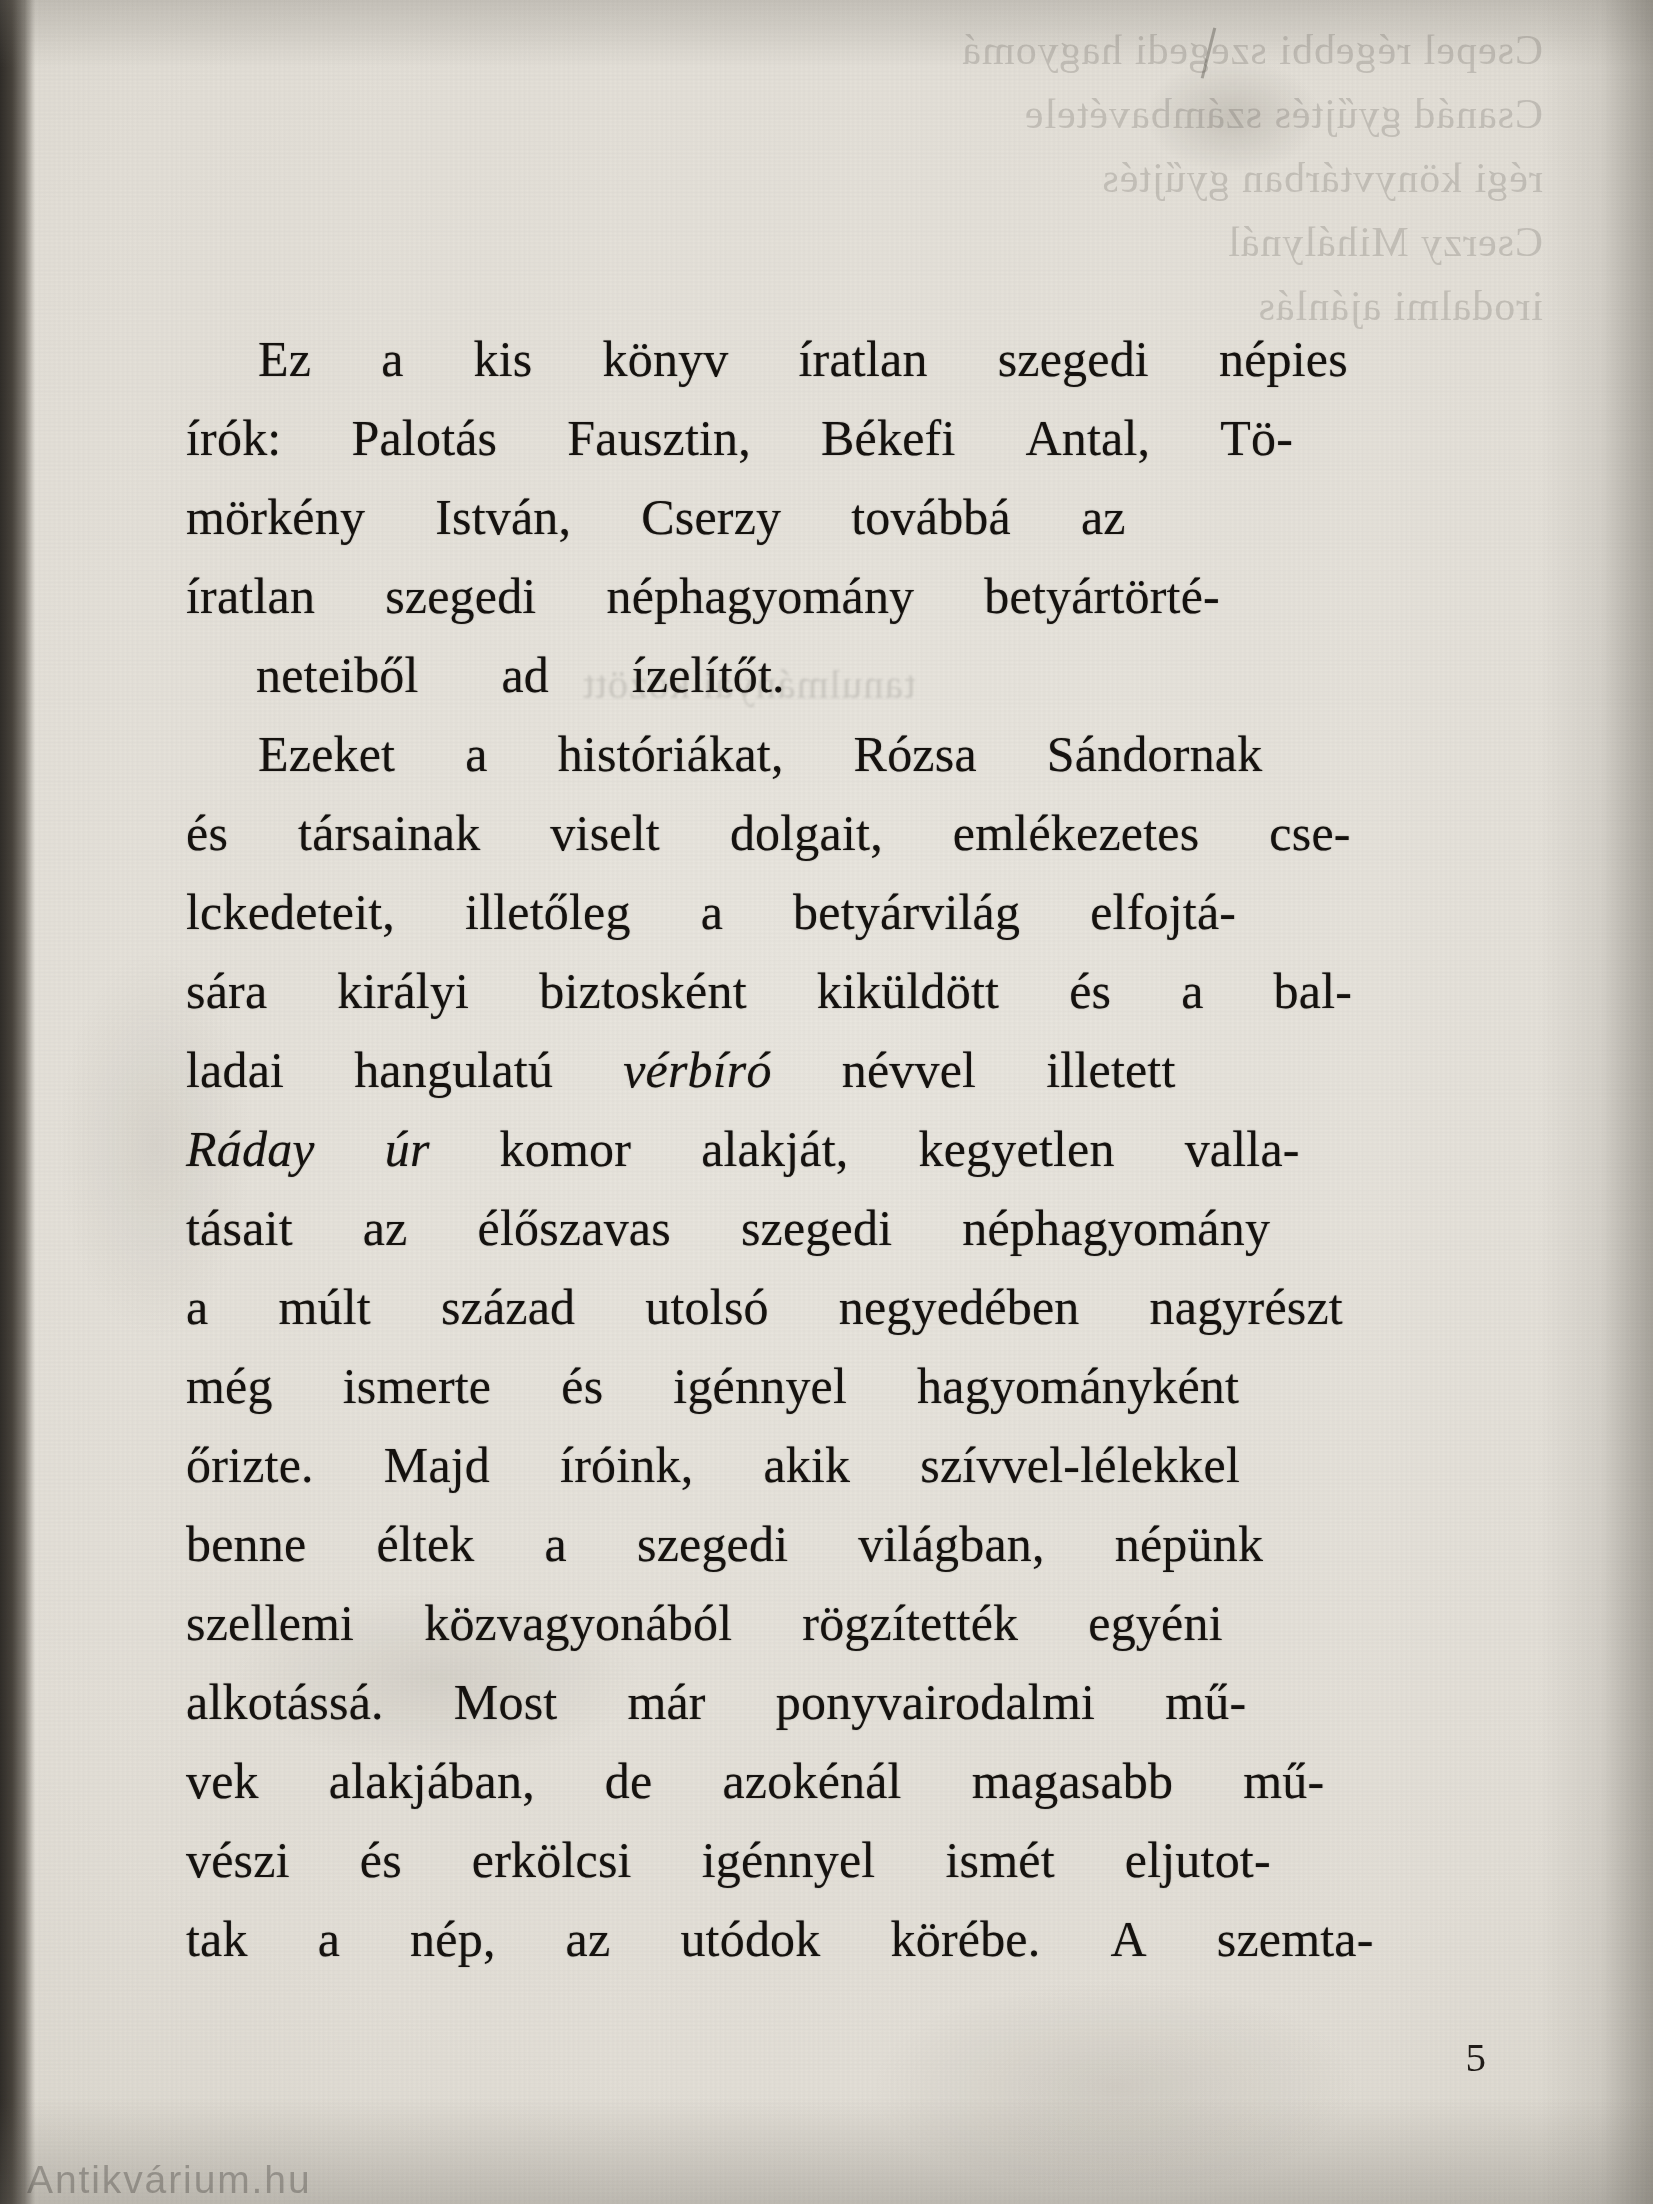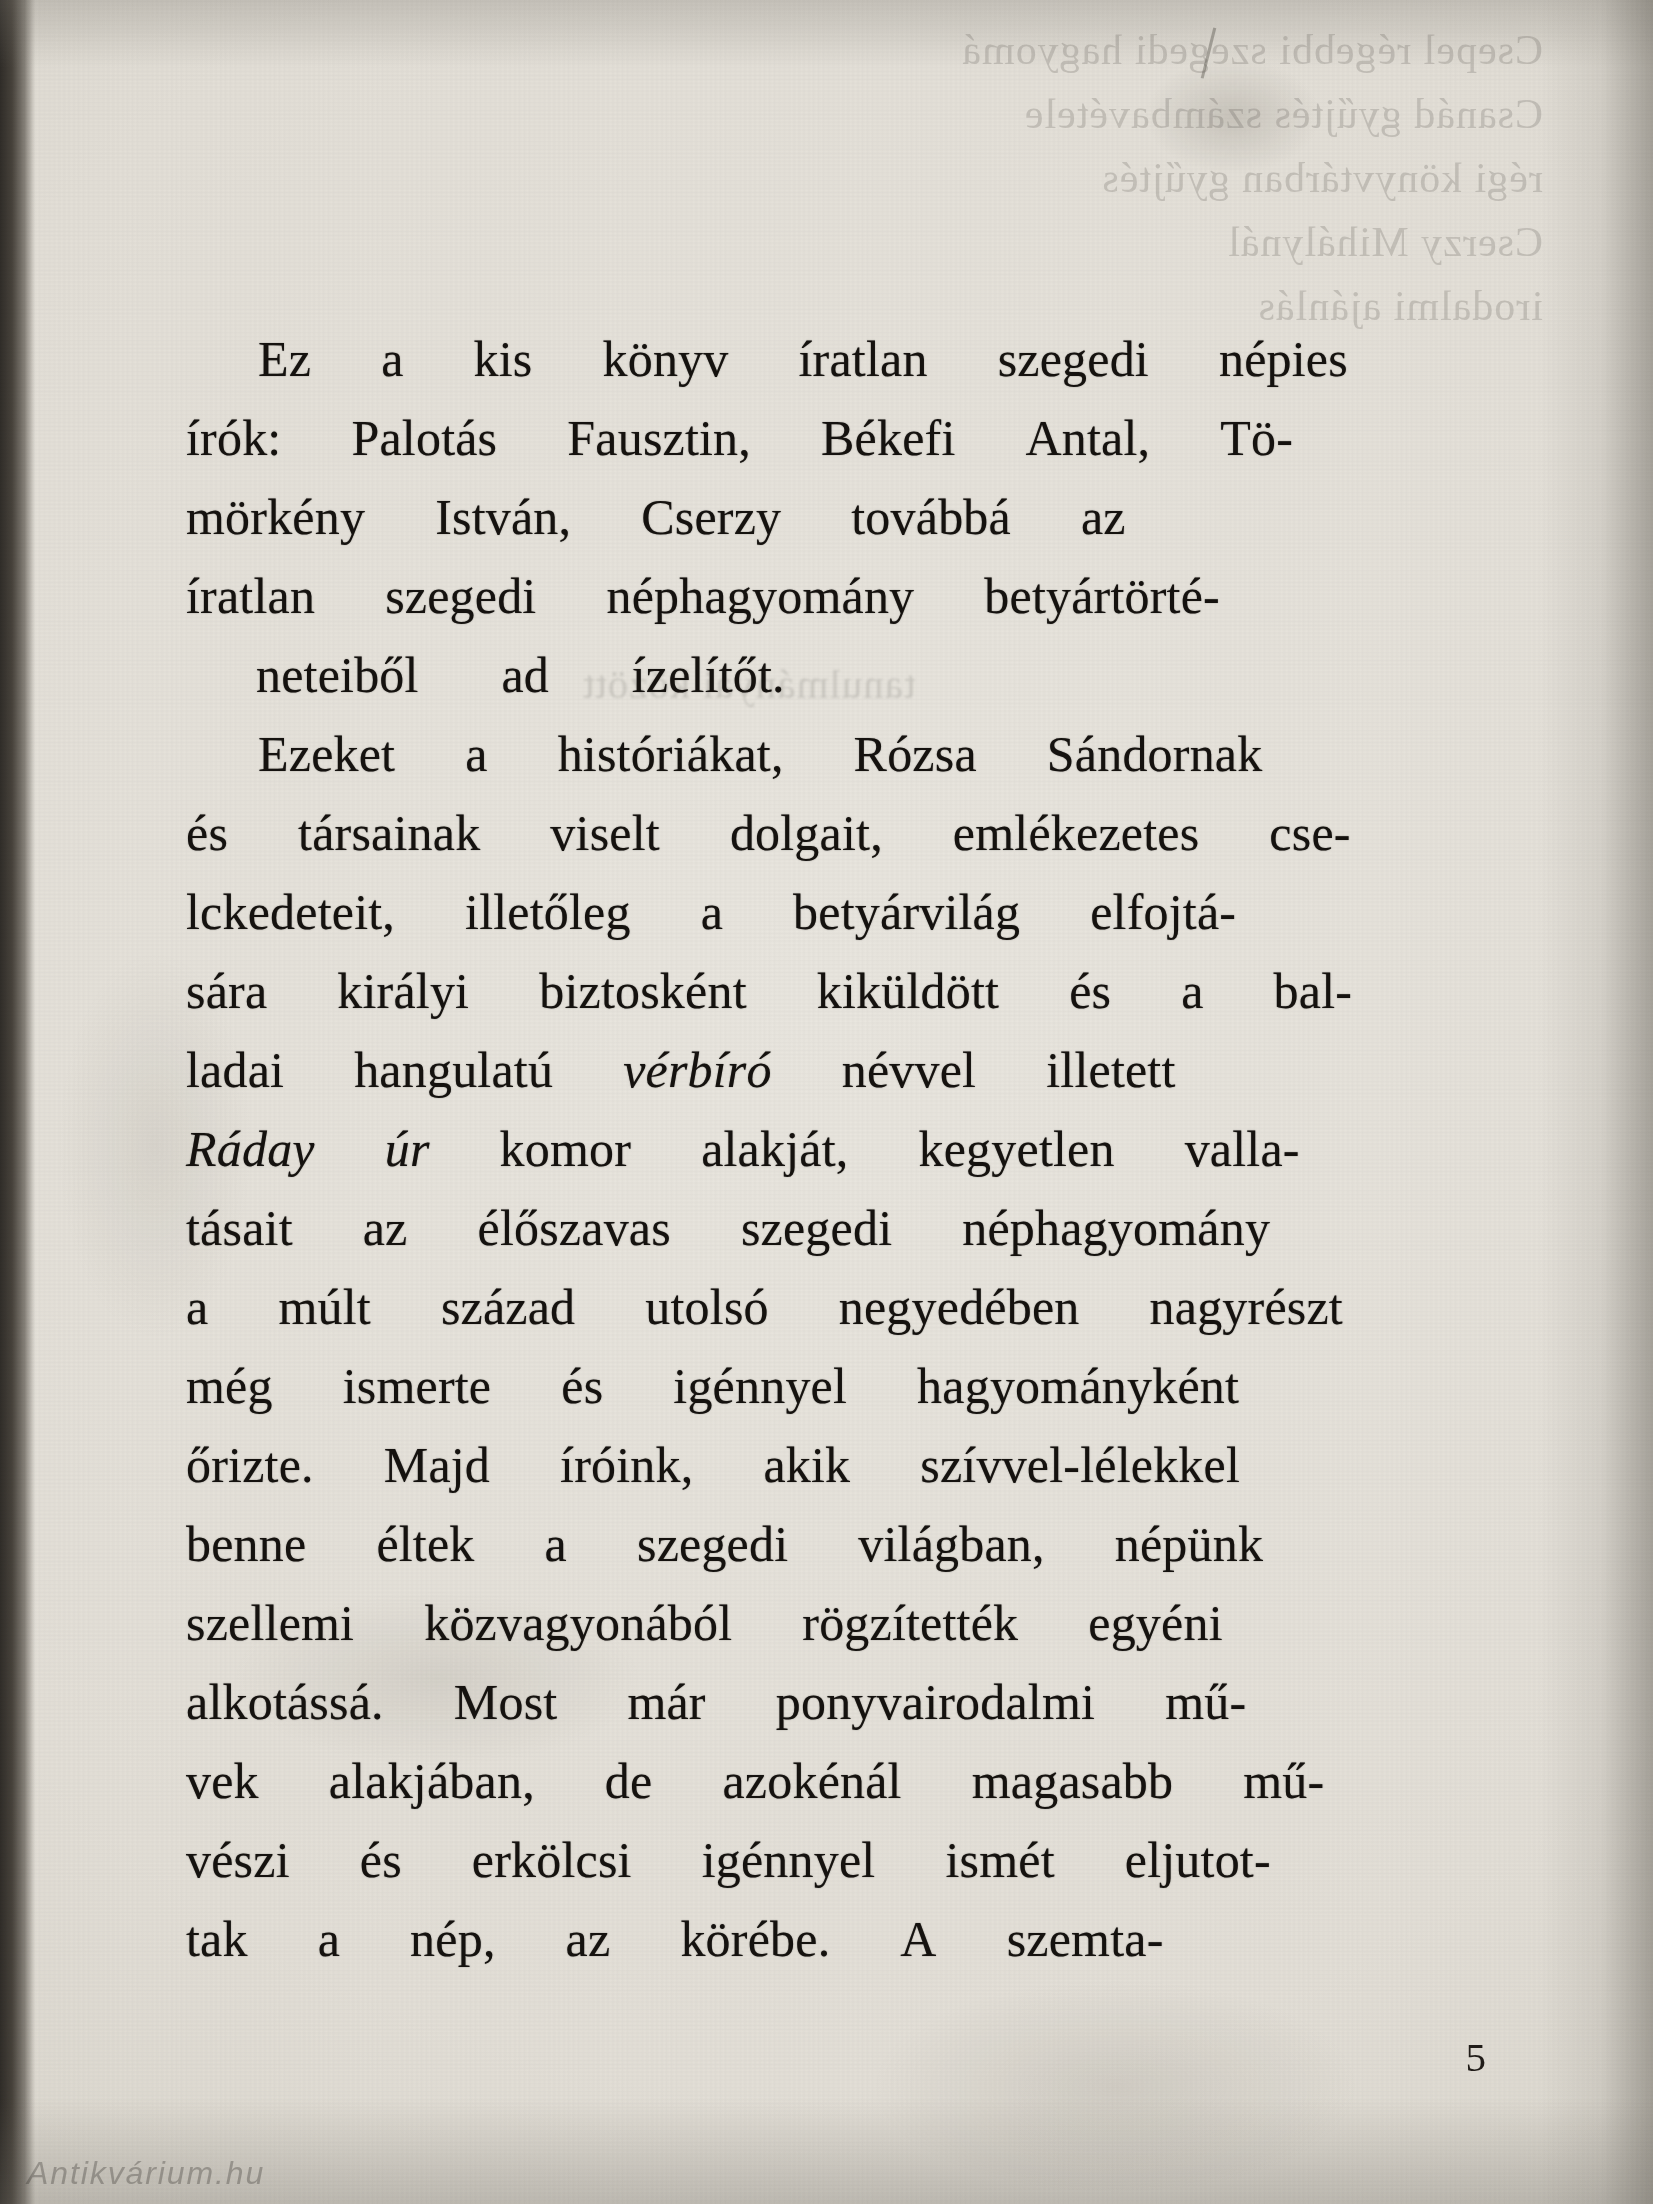--- a/index.html
+++ b/index.html
@@ -128,27 +128,26 @@
     right: 167px;
     bottom: 124px;
     font-size: 41px;
     color: #201c18;
     letter-spacing: 1px;
   }
 
   .watermark {
     position: absolute;
     left: 27px;
-    bottom: 13px;
+    bottom: 3px;
     font-family: "Liberation Sans", sans-serif;
-    font-size: 32px;
+    font-size: 39px;
     letter-spacing: 1.9px;
     color: rgba(40,38,34,0.30);
     white-space: nowrap;
-    font-style: italic;
   }
 
   
   .blotch {
     position: absolute;
     border-radius: 50%;
     pointer-events: none;
     mix-blend-mode: multiply;
   }
   .b1 { left: 1145px; top: 58px;  width: 175px; height: 116px; background: radial-gradient(closest-side, rgba(120,116,106,0.22), rgba(0,0,0,0)); }
@@ -335,20 +334,21 @@
           <span class="w">erkölcsi</span>
           <span class="w">igénnyel</span>
           <span class="w">ismét</span>
           <span class="w">eljutot-</span>
         </div>
         <div class="line">
           <span class="w">tak</span>
           <span class="w">a</span>
           <span class="w">nép,</span>
           <span class="w">az</span>
+          <span class="w">utódok</span>
           <span class="w">körébe.</span>
           <span class="w">A</span>
           <span class="w">szemta-</span>
         </div>
       </div>
     </div>
 
   <div class="page-number">5</div>
   <div class="watermark">Antikvárium.hu</div>
 

